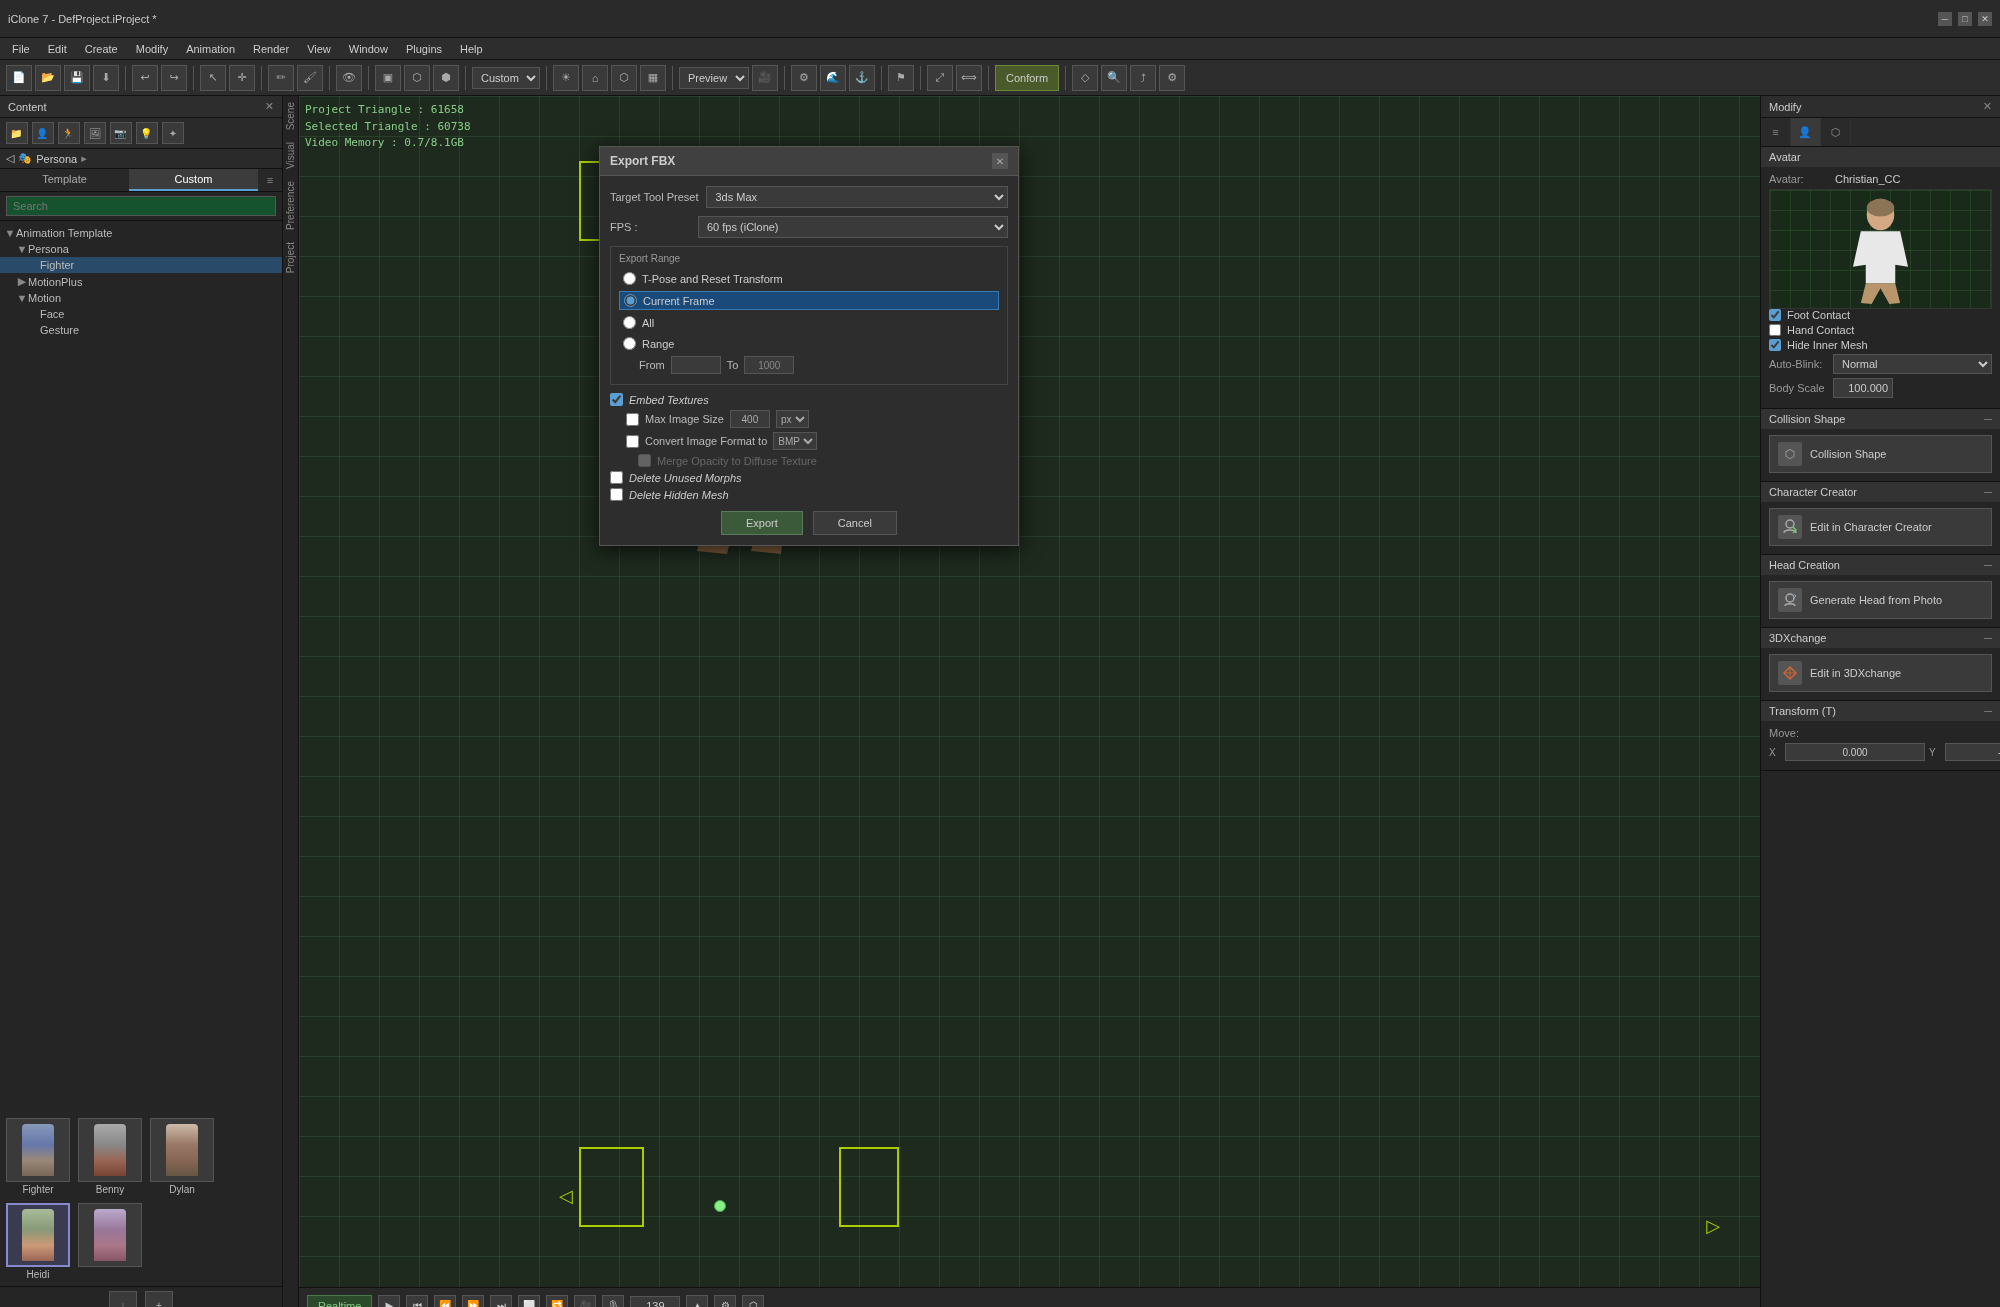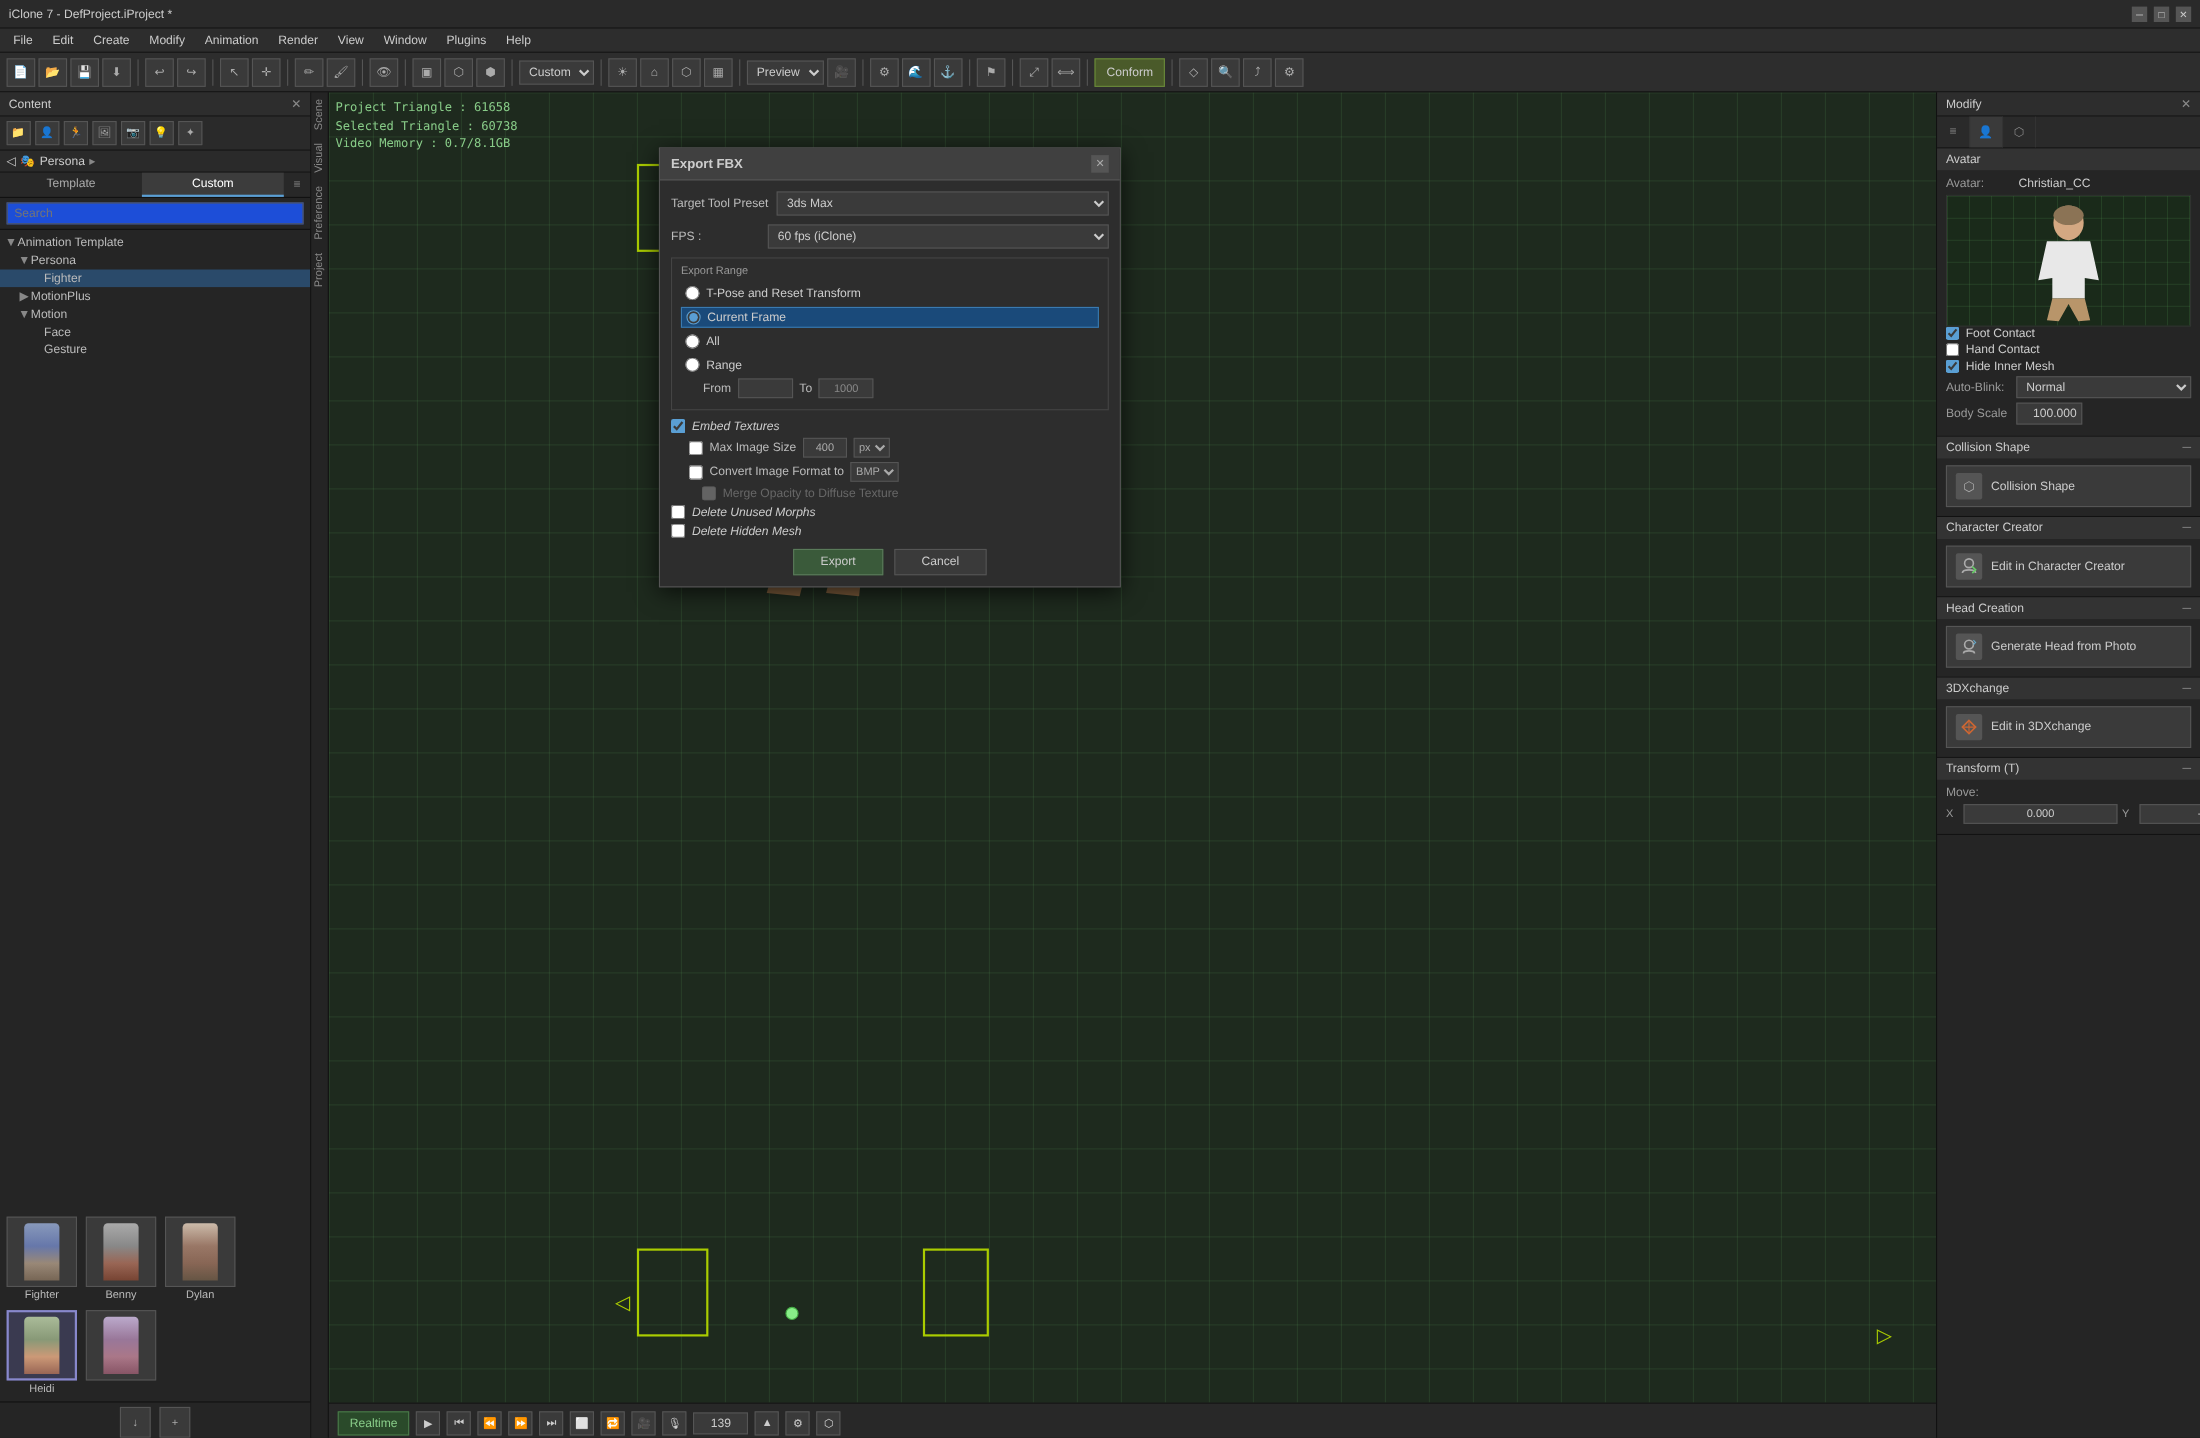--- a/index.html
+++ b/index.html
@@ -9,21 +9,21 @@
       font-family: 'Segoe UI', Arial, sans-serif; 
       font-size: 11px;
       overflow: hidden;
       width: 2000px;
       height: 1307px;
     }
 
     
     #title-bar {
       background: #2a2a2a;
-      height: 26px;
+      height: 38px;
       display: flex;
       align-items: center;
       padding: 0 8px;
       border-bottom: 1px solid #111;
       justify-content: space-between;
     }
     #title-bar .controls { display: flex; gap: 6px; }
     #title-bar .controls span { 
       width: 14px; height: 14px; 
       background: #555; 
@@ -155,21 +155,21 @@
     }
 
     
     .search-row {
       padding: 4px 6px;
       background: #252525;
       border-bottom: 1px solid #111;
     }
     .search-input {
       width: 100%;
-      background: #1d4ed8;
+      background: #14532d;
       border: 1px solid #555;
       color: #ccc;
       padding: 2px 6px;
       font-size: 11px;
       height: 20px;
     }
 
     
     .tree-container {
       flex: 1;

